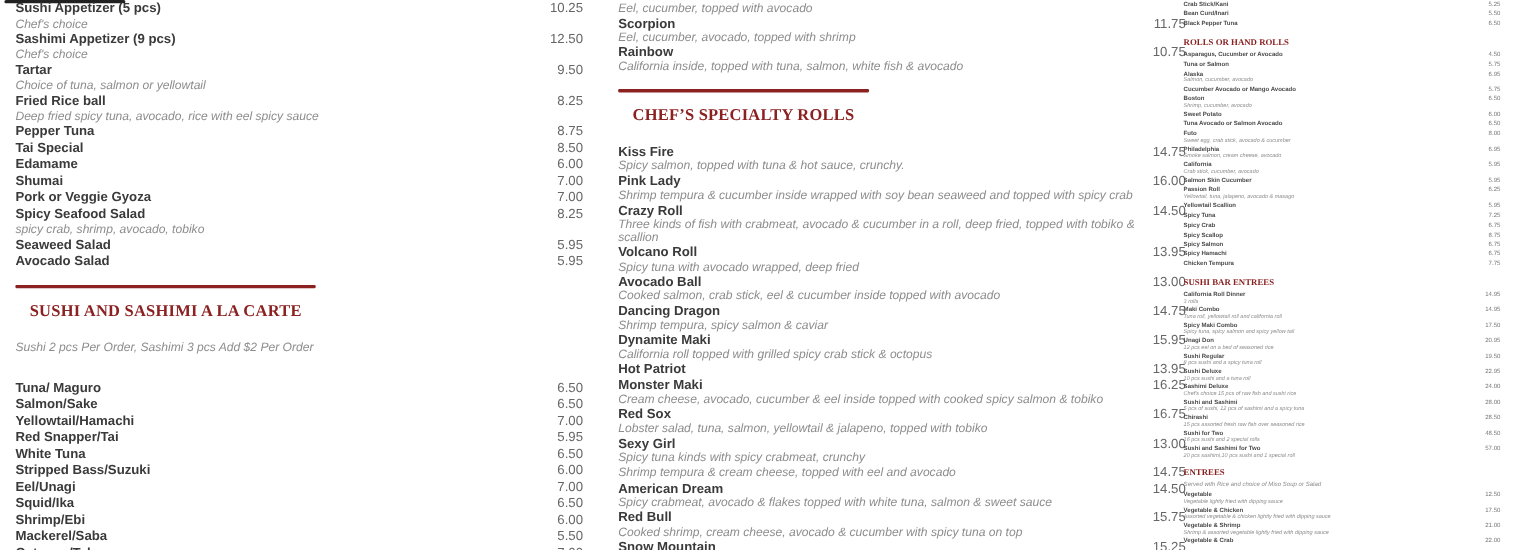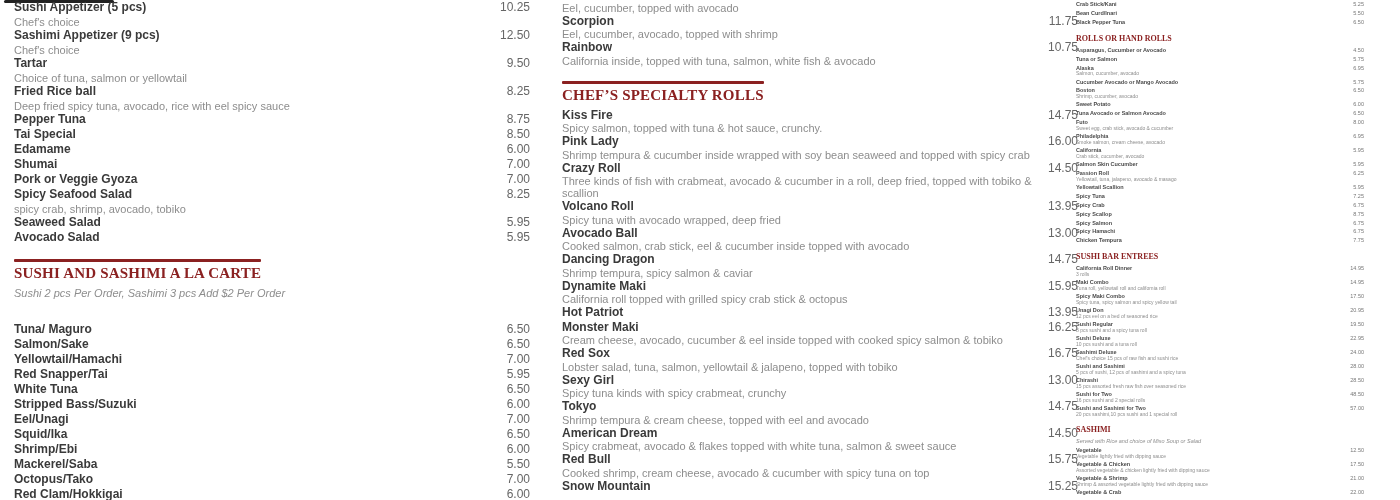--- a/index.html
+++ b/index.html
@@ -15,28 +15,28 @@
     background:#ffffff;font-family:"Liberation Sans",sans-serif;
   }
   .col{position:absolute;top:0}
   .col-left{left:14px;width:516px;padding-top:1px}
   .col-mid{left:562px;width:516px;padding-top:1px}
   .col-right{left:1076px;width:288px;padding-top:1px}
 
   .row{display:flex;justify-content:space-between;align-items:flex-start;margin-bottom:1.5px}
   .row-text{flex:1;min-width:0;padding-right:12px}
   .item-name{font-size:12px;line-height:13.5px;font-weight:bold;color:var(--name-color)}
-  .item-desc{font-size:11px;line-height:12px;color:var(--desc-color);margin-top:1px}
+  .item-desc{font-size:11px;line-height:12px;font-style:italic;color:var(--desc-color);margin-top:1px}
   .item-price{font-size:12px;line-height:13.5px;color:var(--price-color);white-space:nowrap}
 
   .section{margin-top:14px}
   .hdr-wrap{display:inline-block;margin-bottom:5px}
   .hdr-bar{height:3px;background:var(--accent-red);margin-bottom:3px;border-radius:1px}
   h2.big{font-family:"Liberation Serif",serif;font-size:15px;line-height:17px;
-    color:var(--accent-red);letter-spacing:.2px;margin:0;font-weight:bold;white-space:nowrap}
+    color:var(--accent-red);letter-spacing:.2px;margin:13px;font-weight:bold;white-space:nowrap}
   .subtitle{font-size:11px;line-height:13px;font-style:italic;color:var(--desc-color);margin-bottom:23px}
 
   
   .col-mid .row{margin-bottom:1px}
   .col-mid .item-name{line-height:13px}
   .col-mid .item-desc{line-height:12px;margin-top:.5px}
 
   
   .col-right .row{margin-bottom:2.9px}
   .col-right .item-name{font-size:5.5px;line-height:6px;color:#4a4a4a}
@@ -389,21 +389,20 @@
           <div class="row">
             <div class="row-text">
               <div class="item-name">Sexy Girl</div>
               <div class="item-desc">Spicy tuna kinds with spicy crabmeat, crunchy</div>
             </div>
             <div class="item-price">13.00</div>
           </div>
 
           <div class="row">
             <div class="row-text">
-              <div class="item-name">Tokyo</div>
               <div class="item-desc">Shrimp tempura &amp; cream cheese, topped with eel and avocado</div>
             </div>
             <div class="item-price">14.75</div>
           </div>
 
           <div class="row">
             <div class="row-text">
               <div class="item-name">American Dream</div>
               <div class="item-desc">Spicy crabmeat, avocado &amp; flakes topped with white tuna, salmon &amp; sweet sauce</div>
             </div>
@@ -703,21 +702,21 @@
             <div class="row-text">
               <div class="item-name">Sushi and Sashimi for Two</div>
               <div class="item-desc">20 pcs sashimi,10 pcs sushi and 1 special roll</div>
             </div>
             <div class="item-price">57.00</div>
           </div>
         </div>
     </div>
 
     <div class="section">
-      <h2 class="small">SASHIMI</h2>
+      <h2 class="small">ENTREES</h2>
       <div class="subtitle">Served with Rice and choice of Miso Soup or Salad</div>
       <div>
 
           <div class="row">
             <div class="row-text">
               <div class="item-name">Vegetable</div>
               <div class="item-desc">Vegetable lightly fried with dipping sauce</div>
             </div>
             <div class="item-price">12.50</div>
           </div>

